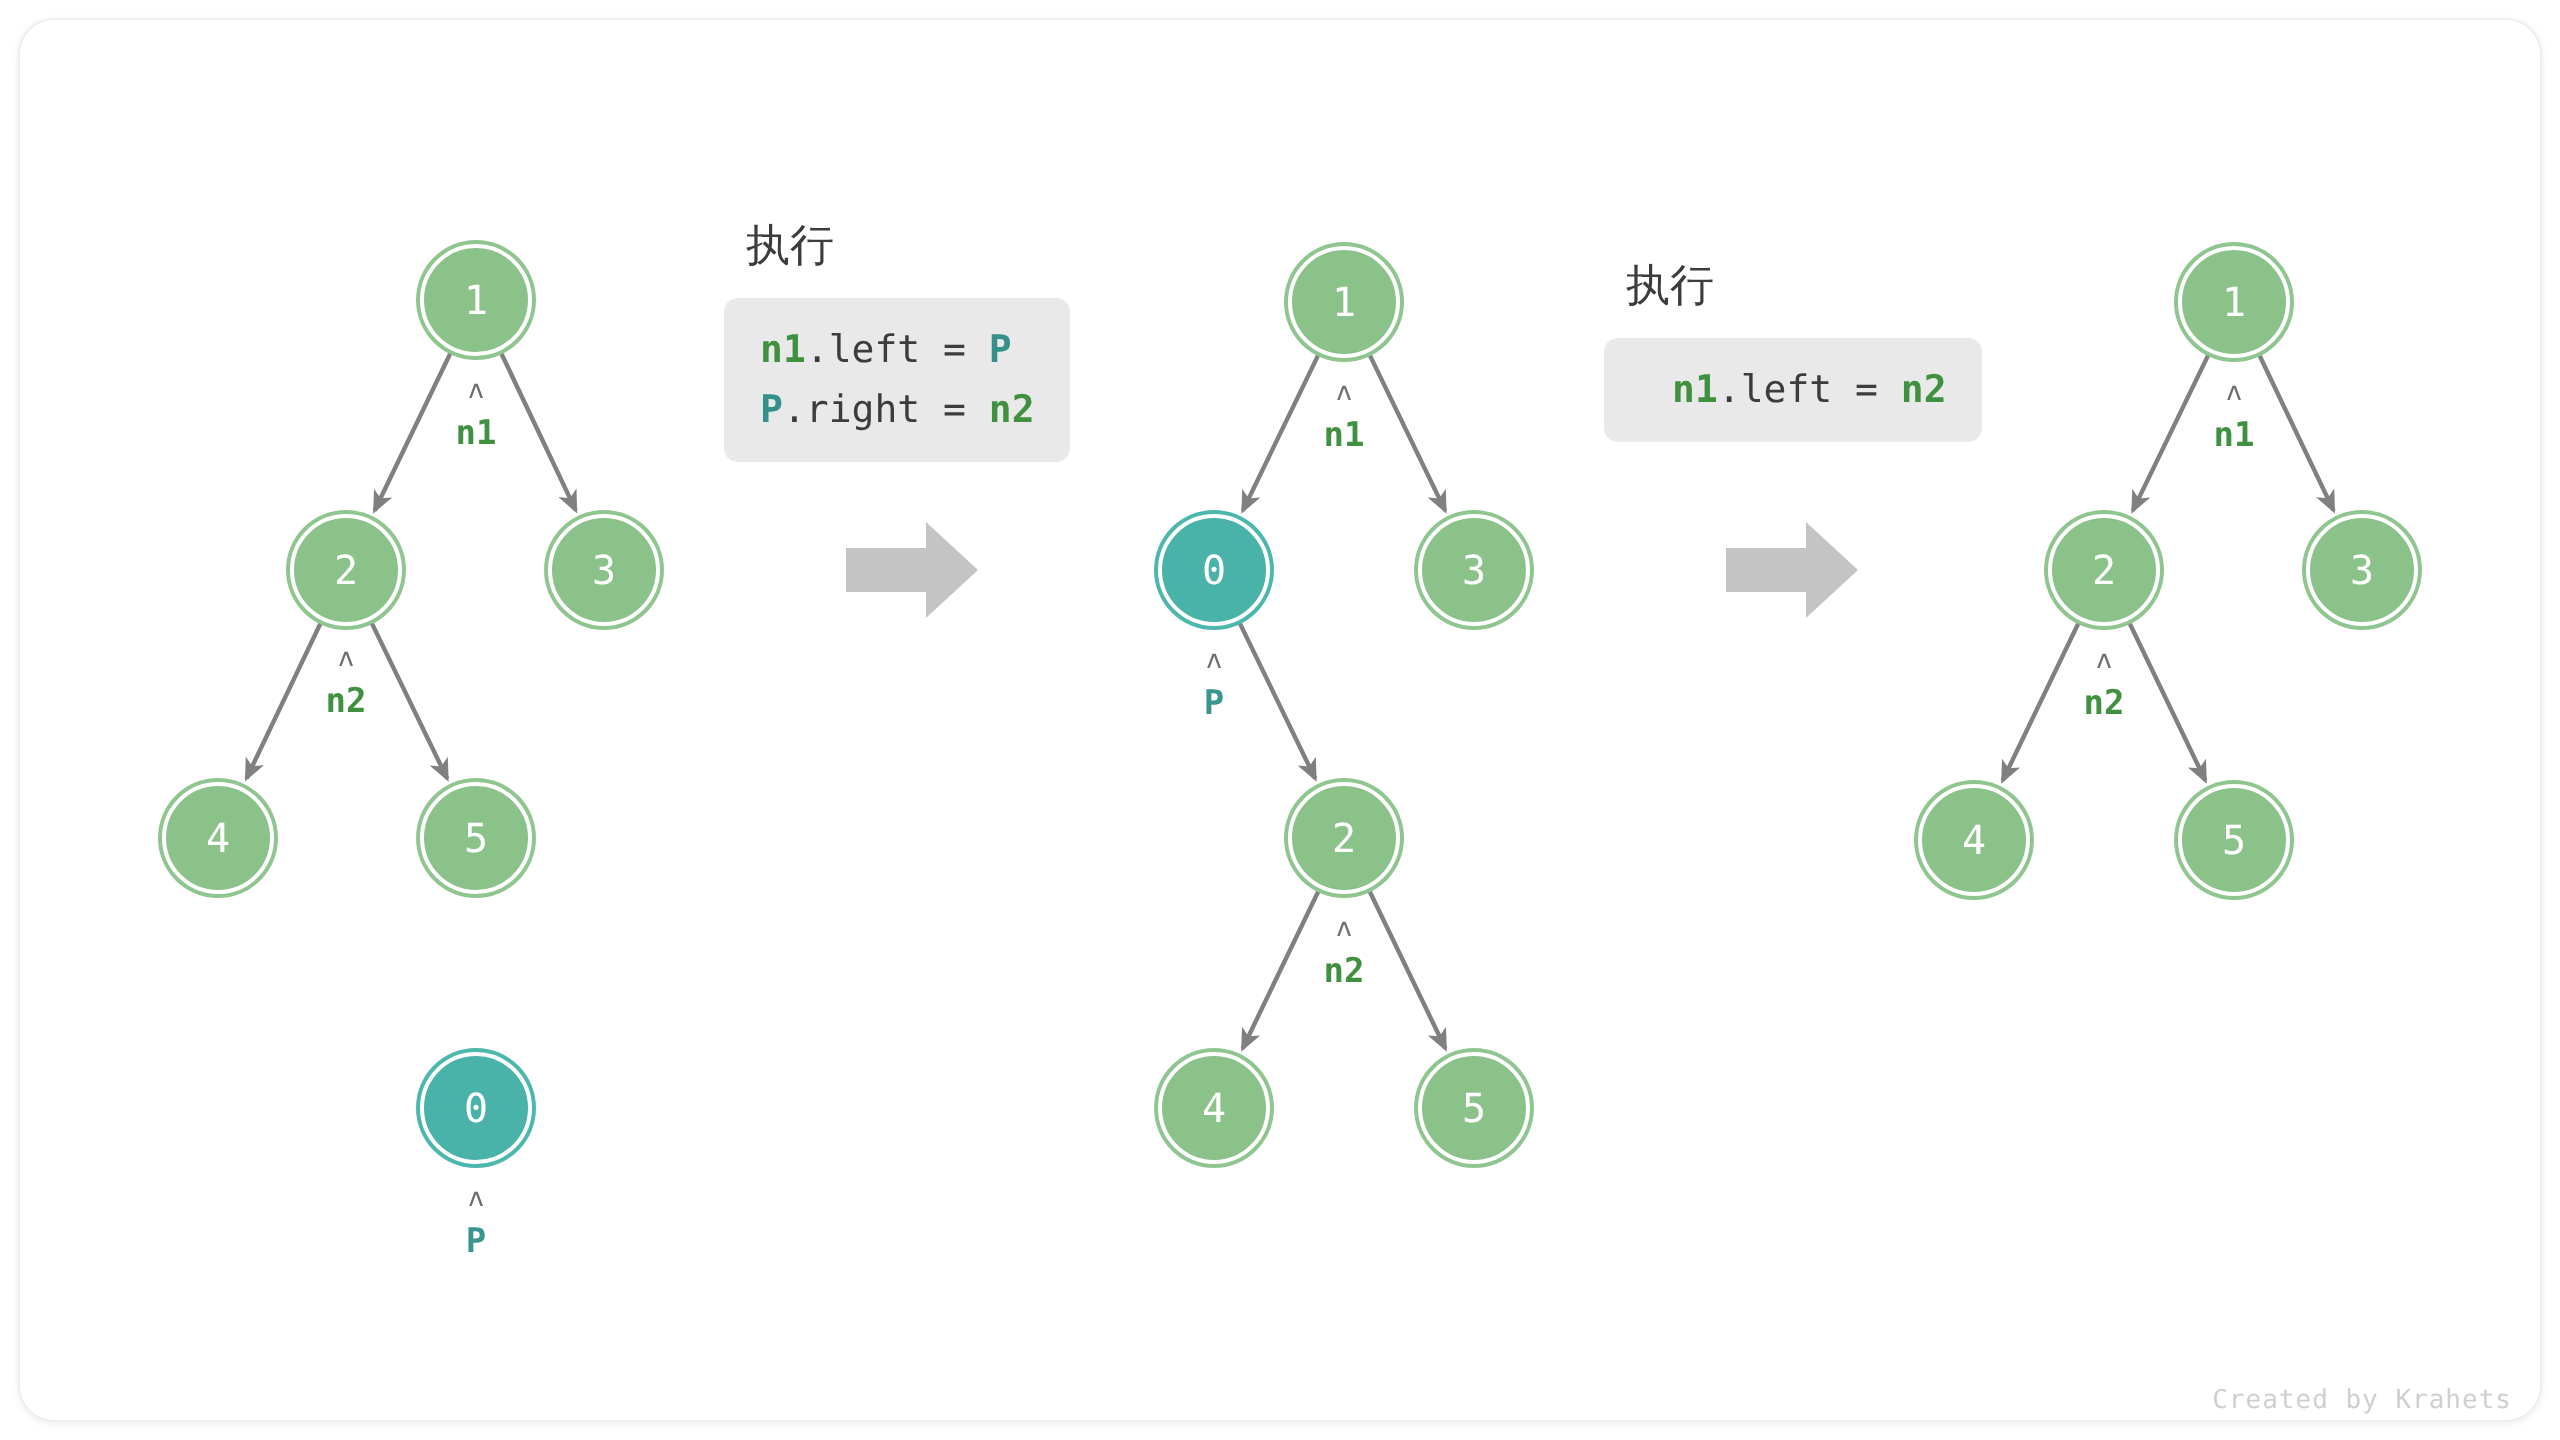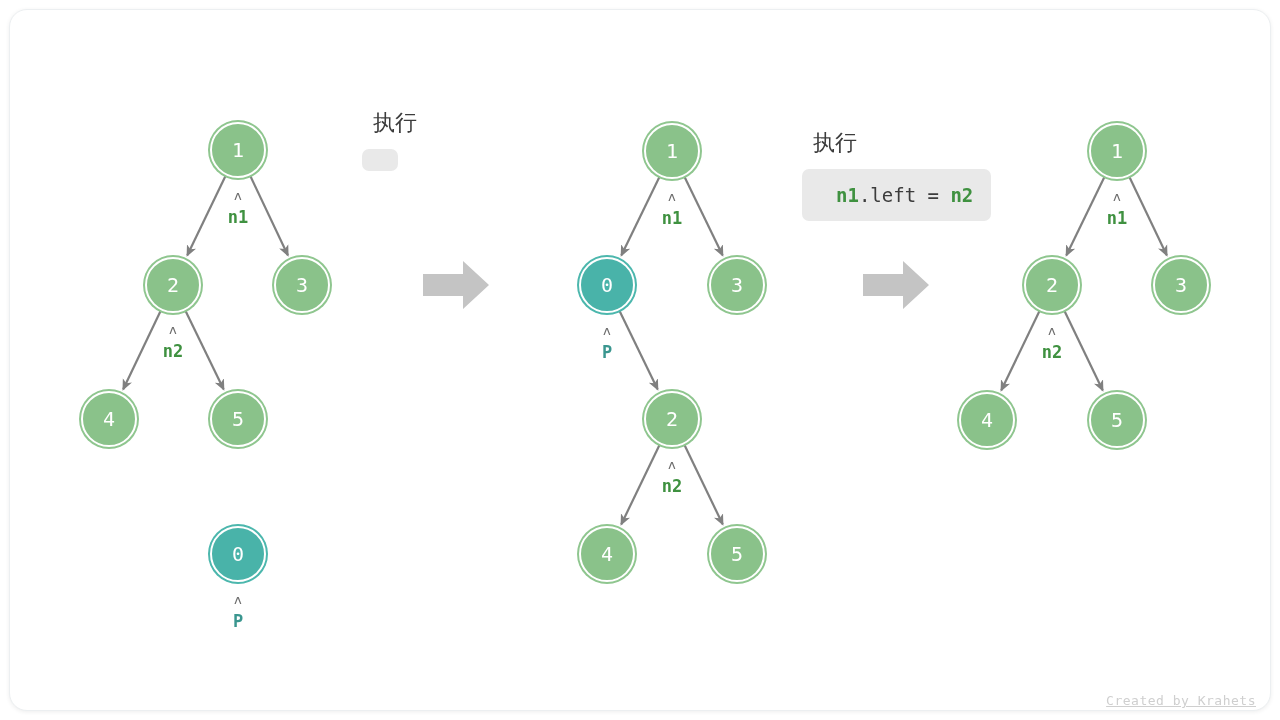--- a/index.html
+++ b/index.html
@@ -125,21 +125,20 @@
   
   #credit {
     position: absolute;
     right: 34px;
     bottom: 22px;
     font-family: "DejaVu Sans Mono", "Liberation Mono", monospace;
     font-size: 13px;
     color: #cfcfcf;
     letter-spacing: 0.5px;
     white-space: nowrap;
-    text-decoration: underline;
   }
 </style>
 </head>
 <body>
 
 <div id="card">
   <div id="stage">
     <svg class="links" viewBox="0 0 1280 720" xmlns="http://www.w3.org/2000/svg">
       <defs>
         <marker id="ah" viewBox="0 0 10 10" refX="8.5" refY="5" markerWidth="5.2" markerHeight="5.2" orient="auto-start-reverse">
@@ -212,20 +211,22 @@
           <span class="name">n1</span>
         </div>
         <div class="ptr green" style="left: 1012px; top: 315px;">
           <span class="caret">ʌ</span>
           <span class="name">n2</span>
         </div>
       </div>
     <div id="steps-layer">
         <div class="step-title" style="left: 363px; top: 98px;">执行</div>
         <div class="code-box" style="left: 352px; top: 139px;">
+          <span class="code-line"><span class="v-green">n1</span><span class="">.left = </span><span class="v-teal">P</span></span>
+          <span class="code-line"><span class="v-teal">P</span><span class="">.right = </span><span class="v-green">n2</span></span>
         </div>
         <div class="step-title" style="left: 803px; top: 118px;">执行</div>
         <div class="code-box" style="left: 792px; top: 159px; padding-left: 34px;">
           <span class="code-line"><span class="v-green">n1</span><span class="">.left = </span><span class="v-green">n2</span></span>
         </div>
       </div>
     <div id="arrows-layer">
         <div class="step-arrow" style="left: 413px; top: 249px;">
           <svg width="66" height="52" viewBox="0 0 66 52" xmlns="http://www.w3.org/2000/svg">
             <path d="M0 15 L40 15 L40 2 L66 26 L40 50 L40 37 L0 37 Z" fill="#c4c4c4"></path>

